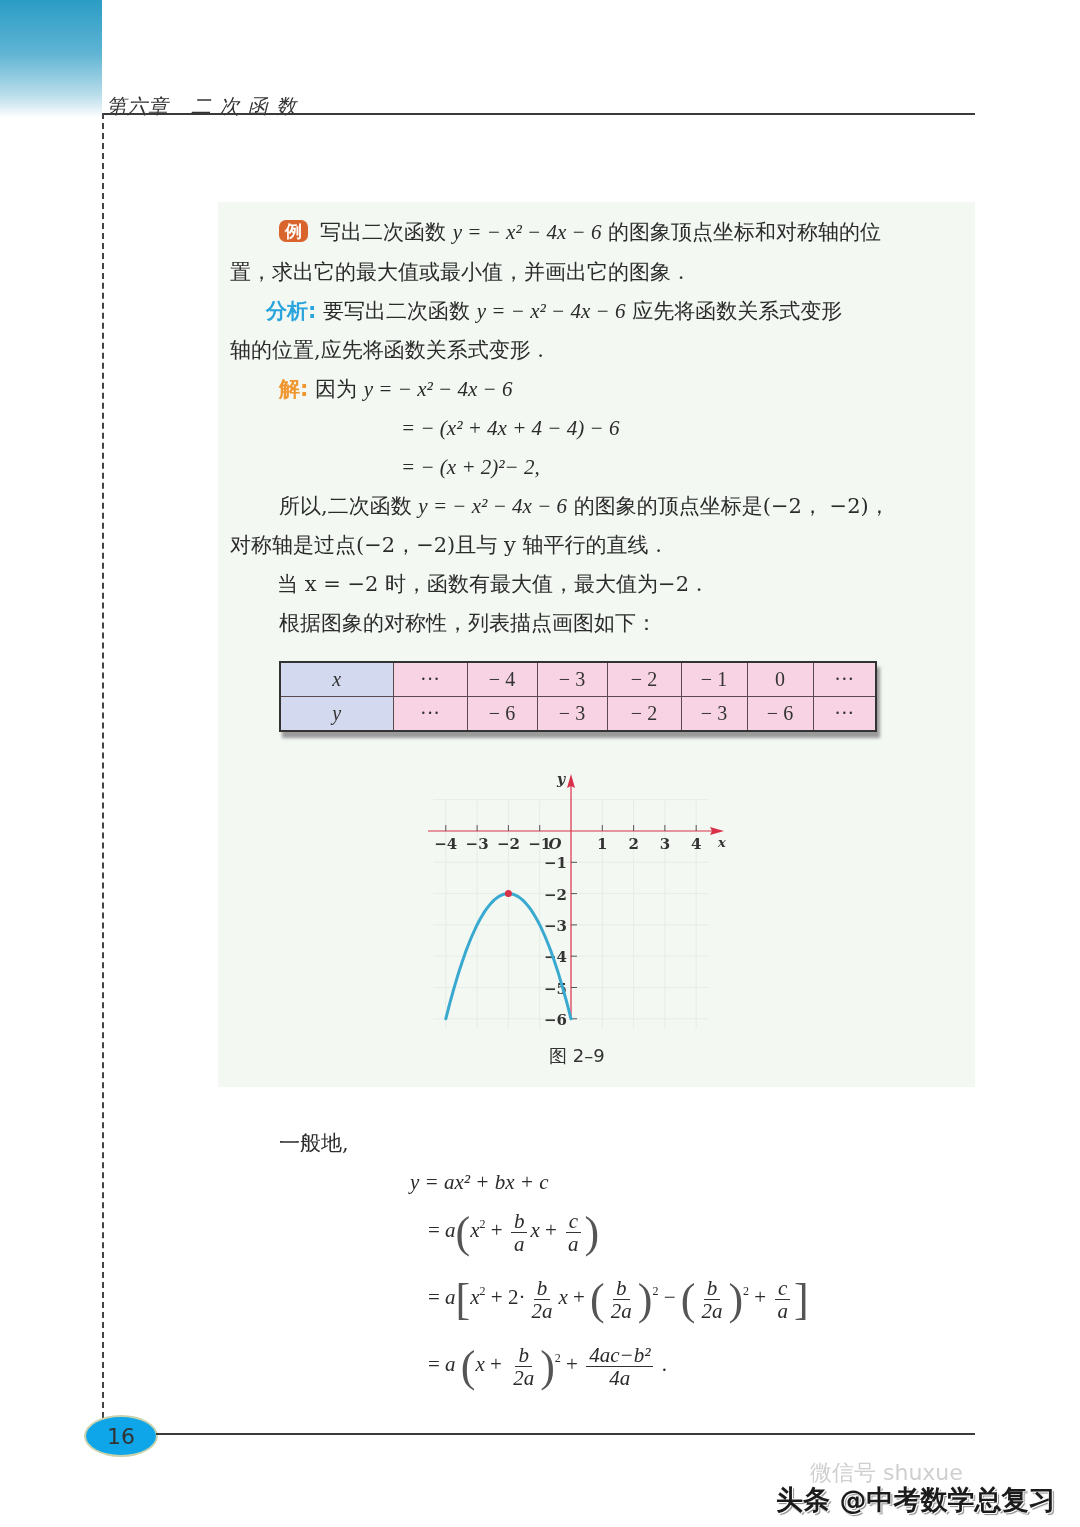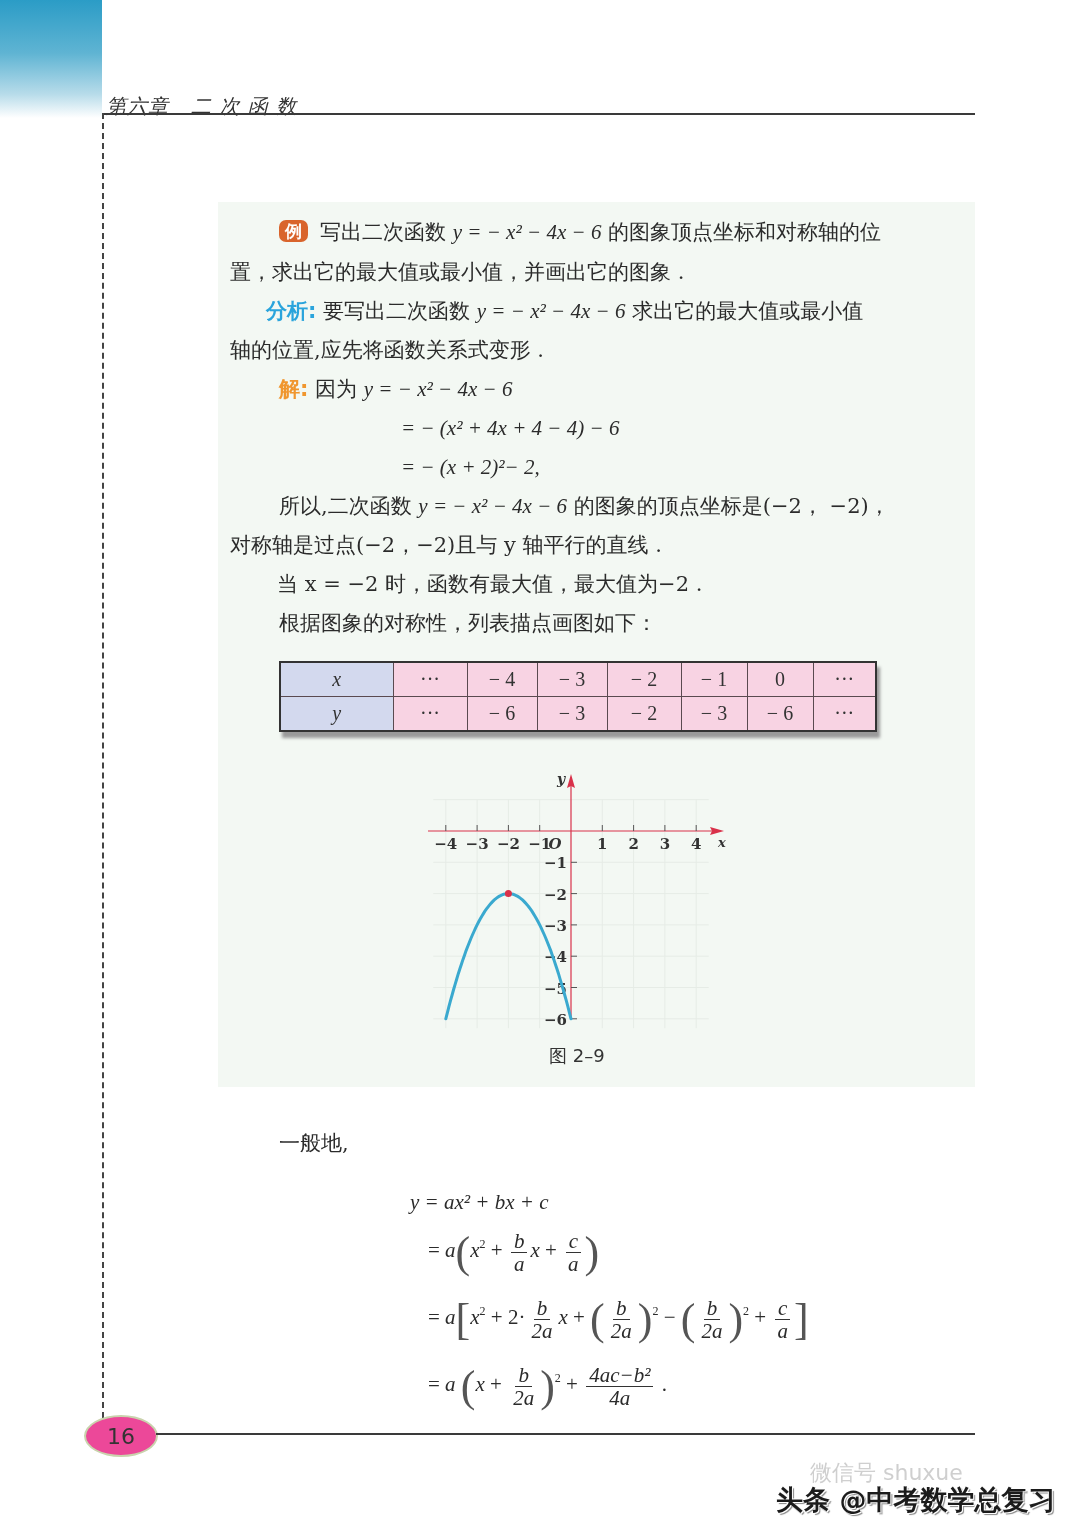--- a/index.html
+++ b/index.html
@@ -53,29 +53,29 @@
   .value-table td.cell { background: #f8d3e3; }
 
   
   .chart { position: absolute; left: 420px; top: 760px; width: 320px; height: 320px; }
   .fig-caption {
     position: absolute; left: 549px; top: 1044px; font-size: 18px; color: #333;
     font-family: "DejaVu Sans", "Liberation Sans", sans-serif;
   }
 
   
-  .eq { position: absolute; font-size: 21px; white-space: nowrap; color: #2b2b2b; font-family: "Liberation Serif", "DejaVu Serif", serif; margin-top: 20px; }
+  .eq { position: absolute; font-size: 21px; white-space: nowrap; color: #2b2b2b; font-family: "Liberation Serif", "DejaVu Serif", serif; }
   .frac { display: inline-flex; flex-direction: column; align-items: center; vertical-align: middle; margin: 0 3px; }
   .frac .num { border-bottom: 1px solid #333; padding: 0 3px; line-height: 22px; font-style: italic; }
   .frac .den { line-height: 22px; font-style: italic; padding: 0 3px; }
   .big { font-size: 44px; font-weight: 100; vertical-align: middle; color: #555; line-height: 40px; }
 
   .page-number-badge {
     position: absolute; left: 84px; top: 1415px; width: 70px; height: 38px;
-    background: #ec4899; border: 2px solid #c9d3ad; border-radius: 50%;
+    background: #0ea5e9; border: 2px solid #c9d3ad; border-radius: 50%;
     display: flex; align-items: center; justify-content: center;
     font-family: "DejaVu Sans", "Liberation Sans", sans-serif; font-size: 22px; color: #333;
   }
   .footer-rule { position: absolute; left: 156px; top: 1433px; width: 819px; height: 2px; background: #3a3a3a; }
   .wm-faint {
     position: absolute; left: 810px; top: 1458px; font-size: 22px; color: #cfcfcf;
     font-family: "DejaVu Sans", "Liberation Sans", sans-serif;
   }
   .wm-main {
     position: absolute; left: 776px; top: 1473px; font-size: 27px; color: #1b1b1b; font-weight: bold;
@@ -93,21 +93,21 @@
 <div class="margin-dash"></div>
 
 <div class="example-box"></div>
 
 <div class="tline" style="left:279px; top:219px;">
   <span class="badge-example">例</span><span>写出二次函数 </span><i>y = − x² − 4x − 6</i><span> 的图象顶点坐标和对称轴的位</span>
 </div>
 <div class="tline" style="left:230px; top:259px;">置，求出它的最大值或最小值，并画出它的图象 .</div>
 
 <div class="tline" style="left:266px; top:298px;">
-  <span class="label-analysis">分析:</span> <span>要写出二次函数 </span><i>y = − x² − 4x − 6</i><span> 求出它的最大值或最小值</span>
+  <span class="label-analysis">分析:</span> <span>要写出二次函数 </span><i>y = − x² − 4x − 6</i><span> 应先将函数关系式变形</span>
 </div>
 <div class="tline" style="left:230px; top:337px;">轴的位置,应先将函数关系式变形 .</div>
 
 <div class="tline" style="left:279px; top:376px;">
   <span class="label-solution">解:</span> <span>因为</span> <i>y = − x² − 4x − 6</i>
 </div>
 <div class="tline" style="left:401px; top:415px;"><i>= − (x² + 4x + 4 − 4) − 6</i></div>
 <div class="tline" style="left:401px; top:454px;"><i>= − (x + 2)²− 2,</i></div>
 <div class="tline" style="left:279px; top:493px;">
   <span>所以,二次函数 </span><i>y = − x² − 4x − 6</i><span> 的图象的顶点坐标是(−2， −2)，</span>

